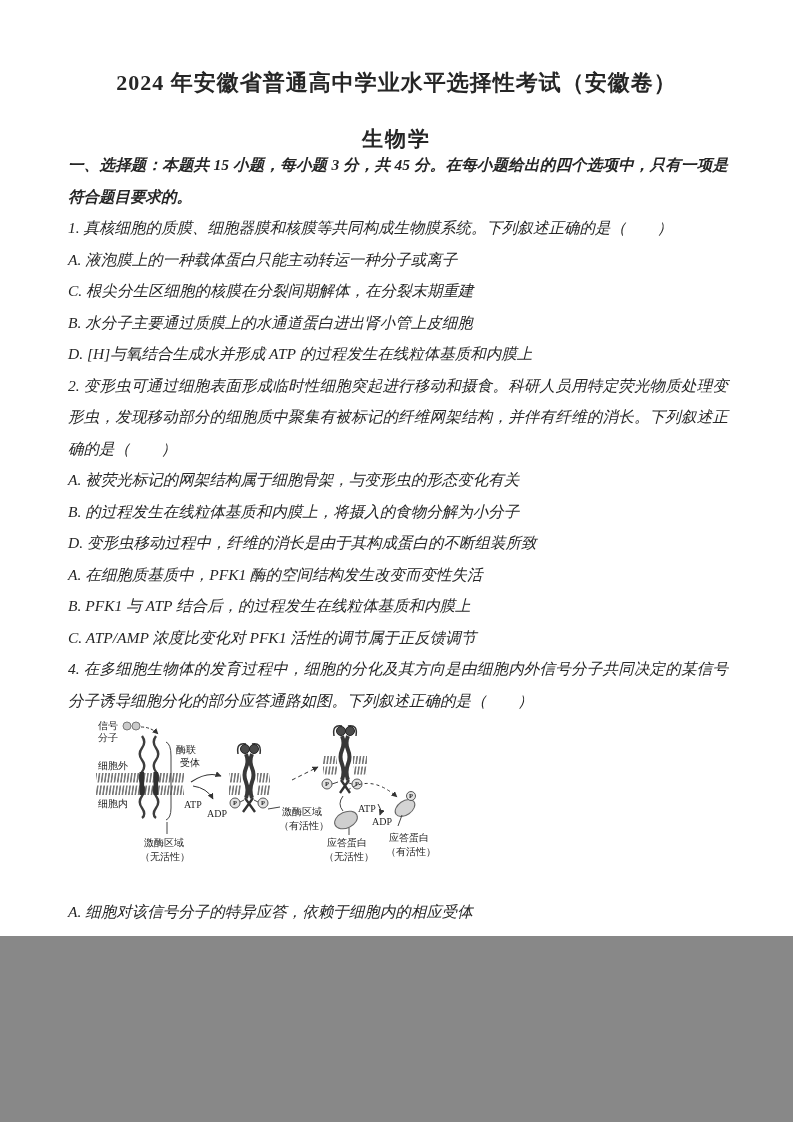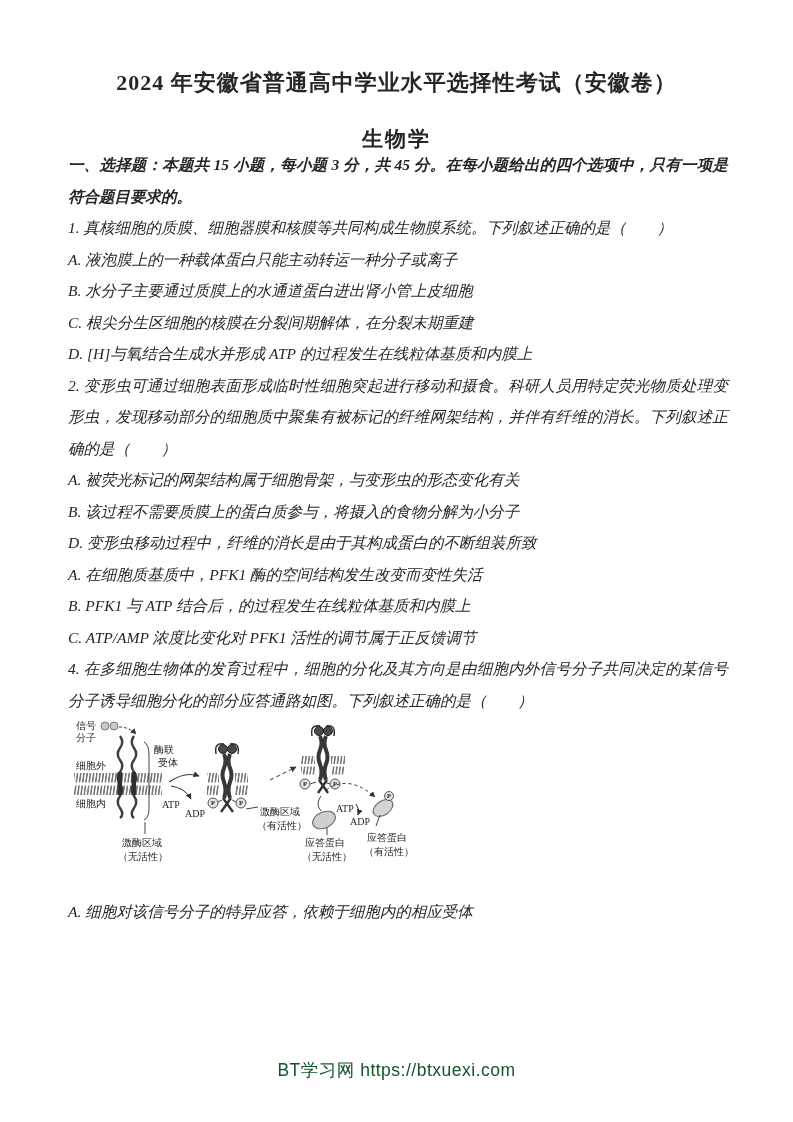--- a/index.html
+++ b/index.html
@@ -1,52 +1,52 @@
 <!DOCTYPE html>
 <html><head>
 <meta charset="utf-8">
 <style>
   html,body{margin:0;padding:0;background:#888;}
-  #page{position:relative;width:793px;height:1122px;background:#ffffff;margin:0 auto;
+  #page{position:relative;width:793px;height:936px;background:#ffffff;margin:0 auto;
         font-family:"Liberation Serif","DejaVu Serif",serif;color:#262626;overflow:hidden;}
   .title{position:absolute;top:68px;left:0;width:793px;text-align:center;
          font-size:22px;font-weight:bold;letter-spacing:1px;}
   .subtitle{position:absolute;top:125px;left:0;width:793px;text-align:center;
          font-size:21px;font-weight:bold;letter-spacing:2px;}
   .content{position:absolute;top:149px;left:68px;width:660px;}
   .content p{margin:0;font-size:15.5px;line-height:31.5px;font-style:italic;}
   .intro{font-weight:bold;font-size:16.5px;text-align:justify;}
   .stem{text-align:justify;}
-  .figure-wrap{margin:2px 0 0 6px;width:410px;height:178px;}
+  .figure-wrap{margin:2px 0 0 28px;width:410px;height:178px;}
   .footer{position:absolute;top:1058px;left:0;width:793px;text-align:center;
           font-family:"Liberation Sans","DejaVu Sans",sans-serif;
           font-size:17.5px;color:#14532d;letter-spacing:0.5px;}
   svg text{font-family:"Liberation Serif","DejaVu Serif",serif;fill:#1e1e1e;font-size:10px;}
   svg text.ptxt{font-size:6.5px;font-weight:bold;text-anchor:middle;}
 </style>
 </head>
 <body>
 
 <div id="page">
 
   <div class="title">2024 年安徽省普通高中学业水平选择性考试（安徽卷）</div>
   <div class="subtitle">生物学</div>
 
   <div class="content">
     <p class="intro">一、选择题：本题共 15 小题，每小题 3 分，共 45 分。在每小题给出的四个选项中，只有一项是符合题目要求的。</p>
 
     <p class="stem">1. 真核细胞的质膜、细胞器膜和核膜等共同构成生物膜系统。下列叙述正确的是（　　）</p>
     <p class="opt">A. 液泡膜上的一种载体蛋白只能主动转运一种分子或离子</p>
+    <p class="opt">C. 根尖分生区细胞的核膜在分裂间期解体，在分裂末期重建</p>
     <p class="opt">B. 水分子主要通过质膜上的水通道蛋白进出肾小管上皮细胞</p>
-    <p class="opt">C. 根尖分生区细胞的核膜在分裂间期解体，在分裂末期重建</p>
     <p class="opt">D. [H]与氧结合生成水并形成 ATP 的过程发生在线粒体基质和内膜上</p>
 
     <p class="stem">2. 变形虫可通过细胞表面形成临时性细胞突起进行移动和摄食。科研人员用特定荧光物质处理变形虫，发现移动部分的细胞质中聚集有被标记的纤维网架结构，并伴有纤维的消长。下列叙述正确的是（　　）</p>
     <p class="opt">A. 被荧光标记的网架结构属于细胞骨架，与变形虫的形态变化有关</p>
-    <p class="opt">B. 该过程不需要质膜上的蛋白质参与，将摄入的食物分解为小分子</p>
+    <p class="opt">B. 的过程发生在线粒体基质和内膜上，将摄入的食物分解为小分子</p>
     <p class="opt">D. 变形虫移动过程中，纤维的消长是由于其构成蛋白的不断组装所致</p>
 
     <p class="opt">A. 在细胞质基质中，PFK1 酶的空间结构发生改变而变性失活</p>
     <p class="opt">B. PFK1 与 ATP 结合后，的过程发生在线粒体基质和内膜上</p>
     <p class="opt">C. ATP/AMP 浓度比变化对 PFK1 活性的调节属于正反馈调节</p>
 
     <p class="stem">4. 在多细胞生物体的发育过程中，细胞的分化及其方向是由细胞内外信号分子共同决定的某信号分子诱导细胞分化的部分应答通路如图。下列叙述正确的是（　　）</p>
 
     <div class="figure-wrap">
       <svg width="410" height="178" viewBox="0 0 410 178">

